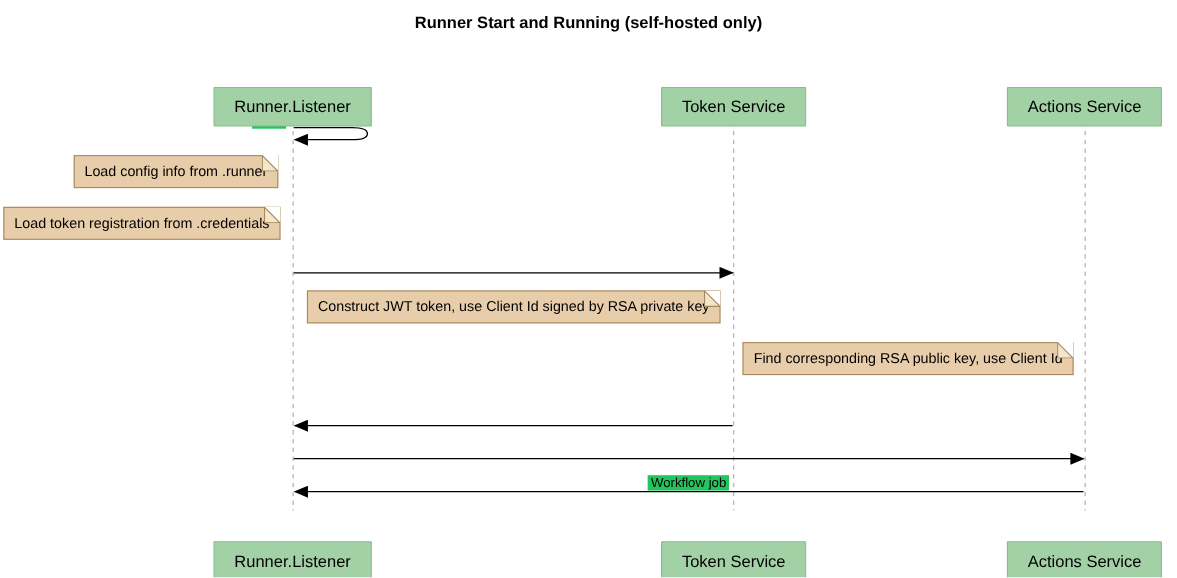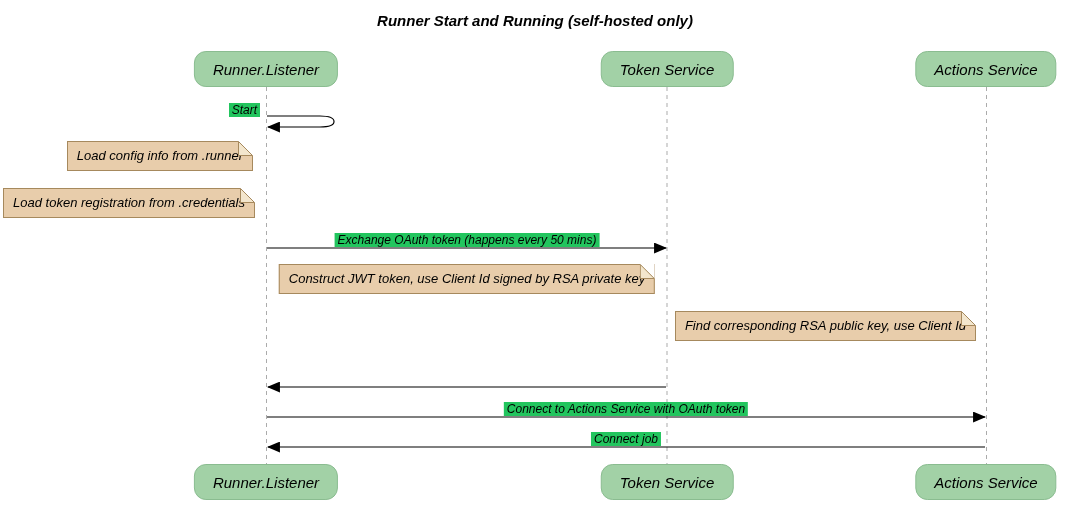--- a/index.html
+++ b/index.html
@@ -3,40 +3,40 @@
 <meta charset="utf-8">
 <style>
   html,body{margin:0;padding:0;background:#ffffff;}
   .canvas{
     position:relative;
     width:1070px;height:525px;
     background:#ffffff;
     font-family:"Liberation Sans", sans-serif;
     color:#000;
     overflow:hidden;
-    font-style:italic;
   }
   .title{
     position:absolute;left:0;right:0;top:12px;
     text-align:center;font-size:15px;font-weight:bold;
   }
   .layer{position:absolute;left:0;top:0;}
   .participant{
     position:absolute;
     transform:translateX(-50%);
     height:36px;
     display:flex;align-items:center;justify-content:center;
     padding:0 18px;
     box-sizing:border-box;
     background:var(--participant-fill,#a2d1a6);
     border:1px solid var(--participant-border,#8abc90);
-    border-radius:12px;
+    border-radius:1px;
     font-size:15px;
     white-space:nowrap;
     z-index:3;
+    margin-top:28px;
   }
   .participant.top{top:51px;}
   .participant.bottom{top:464px;}
   .note{
     position:absolute;
     background:var(--note-fill,#e8cdab);
     border:1px solid var(--note-border,#a6895d);
     padding:6px 9px;
     font-size:13px;line-height:16px;
     white-space:nowrap;
@@ -84,23 +84,21 @@
 
   <div class="participant top" style="left:266px">Runner.Listener</div>
   <div class="participant top" style="left:667px">Token Service</div>
   <div class="participant top" style="left:986px">Actions Service</div>
 
   <div class="participant bottom" style="left:266px">Runner.Listener</div>
   <div class="participant bottom" style="left:667px">Token Service</div>
   <div class="participant bottom" style="left:986px">Actions Service</div>
 
   <div class="msg-label right-anchored" style="right:810px;top:103px">Start</div>
-  <div class="msg-label" style="left:467px;top:233px">Exchange OAuth token (happens every 50 mins)</div>
-  <div class="msg-label" style="left:626px;top:402px">Connect to Actions Service with OAuth token</div>
-  <div class="msg-label" style="left:626px;top:432px">Connect job</div>
+  <div class="msg-label" style="left:626px;top:432px">Workflow job</div>
 
   <div class="note" style="right:817px;top:141px">
     <span>Load config info from .runner</span>
     <svg class="fold" width="15" height="15">
       <path d="M0 0 L15 15 L15 0 Z" fill="#ffffff"></path>
       <path d="M0.5 0.5 L0.5 14.5 L14.5 14.5 Z" style="fill:var(--note-fold-fill,#f3e6cd);stroke:var(--note-border,#a6895d)"></path>
     </svg>
   </div>
 
   <div class="note" style="right:815px;top:188px">

